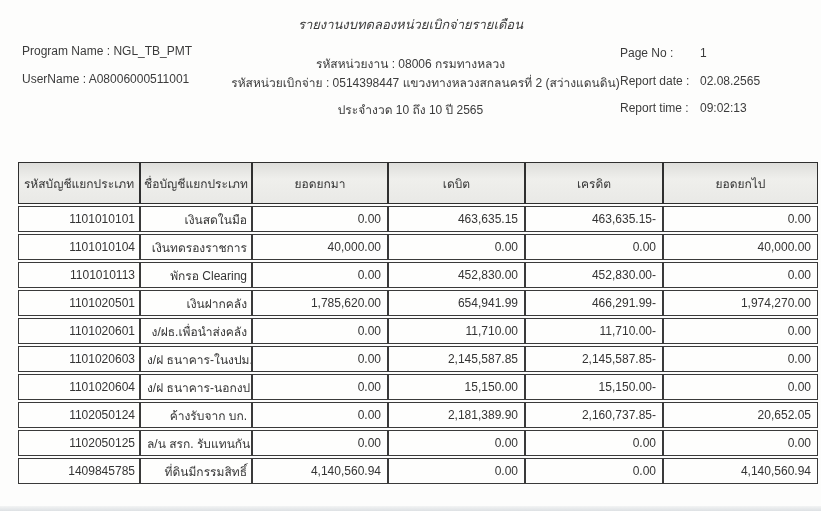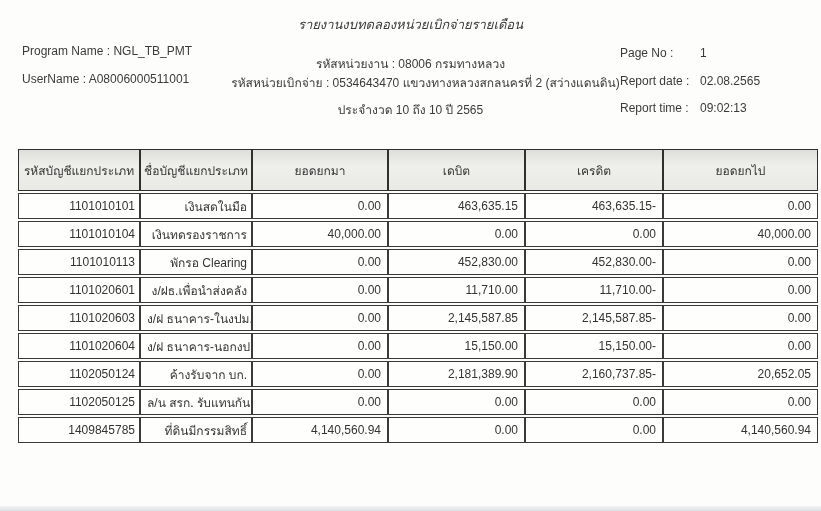--- a/index.html
+++ b/index.html
@@ -30,21 +30,21 @@
   .username         { top: 72px; left: 22px; }
   .meta-label { position: absolute; left: 620px; font-size: 12px; }
   .meta-value { position: absolute; left: 700px; font-size: 12px; }
   .row-page   { top: 46px; }
   .row-date   { top: 74px; }
   .row-time   { top: 101px; }
   
   .tb-wrap {
     position: absolute;
     left: 18px;
-    top: 147px;
+    top: 160px;
     width: 800px;
   }
   table.tb {
     width: 100%;
     table-layout: fixed;
     border-collapse: separate;
     border-spacing: 0 2px;
     font-size: 12px;
     color: #343434;
   }
@@ -91,21 +91,21 @@
   <div class="hdr-text hdr-center agency-line">รหัสหน่วยงาน : 08006 กรมทางหลวง</div>
 
   <span class="meta-label row-page">Page No :</span>
   <span class="meta-value row-page">1</span>
 
   <div class="hdr-text username">
     <span>UserName :</span>
     <span>A08006000511001</span>
   </div>
 
-  <div class="hdr-text hdr-center unit-line">รหัสหน่วยเบิกจ่าย : 0534643470 แขวงทางหลวงสกลนครที่ 2 (สว่างแดนดิน)</div>
+  <div class="hdr-text hdr-center unit-line">รหัสหน่วยเบิกจ่าย : 0514398447 แขวงทางหลวงสกลนครที่ 2 (สว่างแดนดิน)</div>
 
   <span class="meta-label row-date">Report date :</span>
   <span class="meta-value row-date">02.08.2565</span>
 
   <div class="hdr-text hdr-center period-line">ประจำงวด 10 ถึง 10 ปี 2565</div>
 
   <span class="meta-label row-time">Report time :</span>
   <span class="meta-value row-time">09:02:13</span>
 
   <div class="tb-wrap">
@@ -147,20 +147,28 @@
           </tr>
           <tr>
             <td class="cell-left">1101010113</td>
             <td class="cell-left">พักรอ Clearing</td>
             <td class="cell-num">0.00</td>
             <td class="cell-num">452,830.00</td>
             <td class="cell-num">452,830.00-</td>
             <td class="cell-num">0.00</td>
           </tr>
           <tr>
+            <td class="cell-left">1101020501</td>
+            <td class="cell-left">เงินฝากคลัง</td>
+            <td class="cell-num">1,785,620.00</td>
+            <td class="cell-num">654,941.99</td>
+            <td class="cell-num">466,291.99-</td>
+            <td class="cell-num">1,974,270.00</td>
+          </tr>
+          <tr>
             <td class="cell-left">1101020601</td>
             <td class="cell-left">ง/ฝธ.เพื่อนำส่งคลัง</td>
             <td class="cell-num">0.00</td>
             <td class="cell-num">11,710.00</td>
             <td class="cell-num">11,710.00-</td>
             <td class="cell-num">0.00</td>
           </tr>
           <tr>
             <td class="cell-left">1101020603</td>
             <td class="cell-left">ง/ฝ ธนาคาร-ในงปม.</td>

